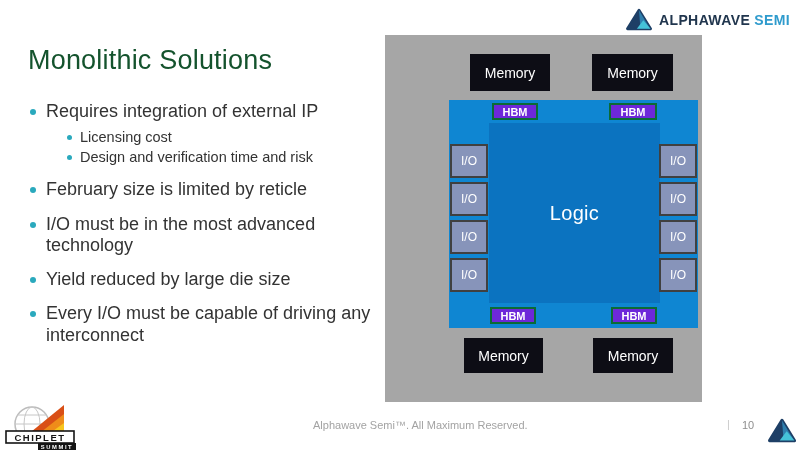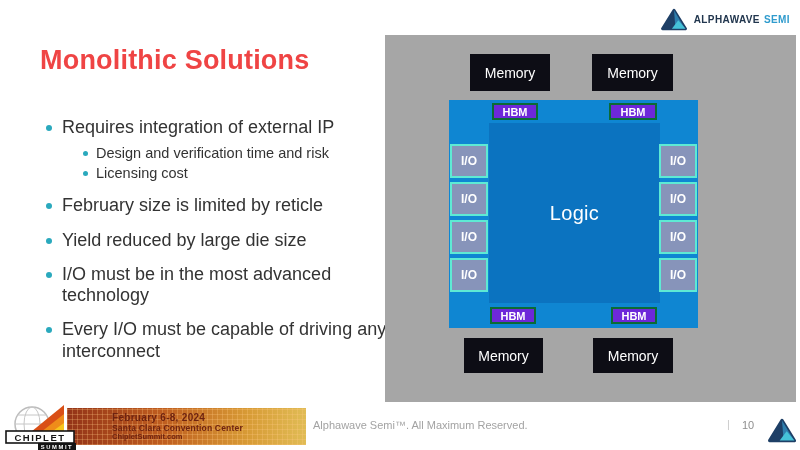--- a/index.html
+++ b/index.html
@@ -2,49 +2,49 @@
 <html><head>
 <meta charset="utf-8">
 <style>
   html,body{margin:0;padding:0;background:#e8e8e8;}
   .slide{
     position:relative;width:800px;height:450px;background:#ffffff;
     font-family:"Liberation Sans",sans-serif;overflow:hidden;margin:0 auto;
   }
   
   .brand-logo{position:absolute;top:8px;right:10px;display:flex;align-items:center;gap:7px;}
-  .brand-text{font-size:10px;font-weight:700;letter-spacing:.4px;color:#21364e;white-space:nowrap;}
+  .brand-text{font-size:14px;font-weight:700;letter-spacing:.4px;color:#21364e;white-space:nowrap;}
   .brand-text .suffix{color:#2f9bcd;margin-left:4px;}
-  .page-title{position:absolute;left:40px;top:27px;font-size:27px;font-weight:700;color:#ef4444;letter-spacing:.2px;}
+  .page-title{position:absolute;left:28px;top:27px;font-size:27px;font-weight:400;color:#14532d;letter-spacing:.2px;}
   .page-subtitle{position:absolute;left:47px;top:70px;font-size:13px;font-weight:700;color:#25a6bb;}
 
   
-  .bullets{position:absolute;left:28px;top:101px;width:345px;list-style:none;margin:16px;padding:0;}
+  .bullets{position:absolute;left:28px;top:101px;width:345px;list-style:none;margin:0;padding:0;}
   .bullets > li{position:relative;padding-left:18px;font-size:18px;line-height:1.18;color:#333;margin-bottom:13px;}
   .bullets > li::before{content:"";position:absolute;left:2px;top:8px;width:6px;height:6px;border-radius:50%;background:#2aa9bd;}
   .sub-bullets{list-style:none;margin:6px 0 0 0;padding:0 0 0 20px;}
   .sub-bullets li{position:relative;padding-left:14px;font-size:14.5px;line-height:1.25;color:#333;margin-bottom:2px;}
   .sub-bullets li::before{content:"";position:absolute;left:1px;top:7px;width:5px;height:5px;border-radius:50%;background:#2aa9bd;}
 
   
-  .diagram{position:absolute;left:385px;top:35px;width:387px;height:367px;background:#a6a6a6;padding-left:24px;}
+  .diagram{position:absolute;left:385px;top:35px;width:317px;height:367px;background:#a6a6a6;}
   .mem{position:absolute;background:#0d0d15;color:#fff;font-size:14px;display:flex;align-items:center;justify-content:center;}
   .mem.t1{left:85px;top:19px;width:80px;height:37px;}
   .mem.t2{left:207px;top:19px;width:81px;height:37px;}
   .mem.b1{left:79px;top:303px;width:79px;height:35px;}
   .mem.b2{left:208px;top:303px;width:80px;height:35px;}
   .chip{position:absolute;left:64px;top:65px;width:249px;height:228px;background:#0f86d2;}
   .logic{position:absolute;left:40px;top:23px;width:171px;height:180px;background:#0b73c0;display:flex;align-items:center;justify-content:center;}
   .logic-label{font-size:20px;color:#ffffff;letter-spacing:.3px;}
   .hbm{position:absolute;background:#6d28d9;border:2px solid #0b6b35;color:#fff;font-size:11px;font-weight:700;display:flex;align-items:center;justify-content:center;box-sizing:border-box;}
   .hbm.t1{left:43px;top:3px;width:46px;height:17px;}
   .hbm.t2{left:160px;top:3px;width:48px;height:17px;}
   .hbm.b1{left:41px;bottom:4px;width:46px;height:17px;}
   .hbm.b2{left:162px;bottom:4px;width:46px;height:17px;}
-  .io{position:absolute;width:38px;height:34px;background:#8794ba;border:2px solid #5eead4;box-sizing:border-box;color:#fff;font-size:12px;display:flex;align-items:center;justify-content:center;font-weight:bold;}
+  .io{position:absolute;width:38px;height:34px;background:#8794ba;border:2px solid #404040;box-sizing:border-box;color:#fff;font-size:12px;display:flex;align-items:center;justify-content:center;}
   .io.l{left:1px;}  .io.r{right:1px;}
   .io.row1{top:44px;} .io.row2{top:82px;} .io.row3{top:120px;} .io.row4{top:158px;}
 
   
   .banner{position:absolute;left:67px;top:408px;width:239px;height:37px;
     background:
       repeating-linear-gradient(0deg, rgba(255,200,130,.28) 0 1px, transparent 1px 5px),
       repeating-linear-gradient(90deg, rgba(255,200,130,.28) 0 1px, transparent 1px 5px),
       linear-gradient(90deg,#933318 0%,#bf5d1f 40%,#d79a35 75%,#e0bc55 100%);
     color:#6e2310;padding:4px 0 0 45px;box-sizing:border-box;line-height:1.15;}
@@ -72,27 +72,27 @@
       <span>ALPHAWAVE</span><span class="suffix">SEMI</span>
     </div>
   </div>
 
   <h1 class="page-title">Monolithic Solutions</h1>
 
   <ul class="bullets">
     <li>
       <span>Requires integration of external IP</span>
       <ul class="sub-bullets">
+        <li>Licensing cost</li>
         <li>Design and verification time and risk</li>
-        <li>Licensing cost</li>
       </ul>
     </li>
     <li>February size is limited by reticle</li>
+    <li>I/O must be in the most advanced technology</li>
     <li>Yield reduced by large die size</li>
-    <li>I/O must be in the most advanced technology</li>
     <li>Every I/O must be capable of driving any interconnect</li>
   </ul>
 
   <div class="diagram">
     <div class="mem t1">Memory</div>
     <div class="mem t2">Memory</div>
     <div class="mem b1">Memory</div>
     <div class="mem b2">Memory</div>
 
     <div class="chip">
@@ -109,25 +109,20 @@
       <div class="io l row2">I/O</div>
       <div class="io l row3">I/O</div>
       <div class="io l row4">I/O</div>
       <div class="io r row1">I/O</div>
       <div class="io r row2">I/O</div>
       <div class="io r row3">I/O</div>
       <div class="io r row4">I/O</div>
     </div>
   </div>
 
-  <div class="banner">
-    <div class="l1">February 6-8, 2024</div>
-    <div class="l2">Santa Clara Convention Center</div>
-    <div class="l3">ChipletSummit.com</div>
-  </div>
 
   <svg class="chiplet-logo" width="104" height="48" viewBox="0 0 104 48">
     <circle cx="28" cy="22" r="17" fill="#ffffff" stroke="#bcbcbc" stroke-width="1.5"></circle>
     <ellipse cx="28" cy="22" rx="8" ry="17" fill="none" stroke="#c6c6c6" stroke-width="1"></ellipse>
     <line x1="11" y1="22" x2="45" y2="22" stroke="#c6c6c6" stroke-width="1"></line>
     <line x1="13" y1="13" x2="43" y2="13" stroke="#c6c6c6" stroke-width="1"></line>
     <line x1="13" y1="31" x2="43" y2="31" stroke="#c6c6c6" stroke-width="1"></line>
     <polygon points="22,34 60,3 60,34" fill="#d94f16"></polygon>
     <polygon points="32,34 60,12 60,34" fill="#ef8c1a"></polygon>
     <polygon points="42,34 60,21 60,34" fill="#f7c51e"></polygon>

